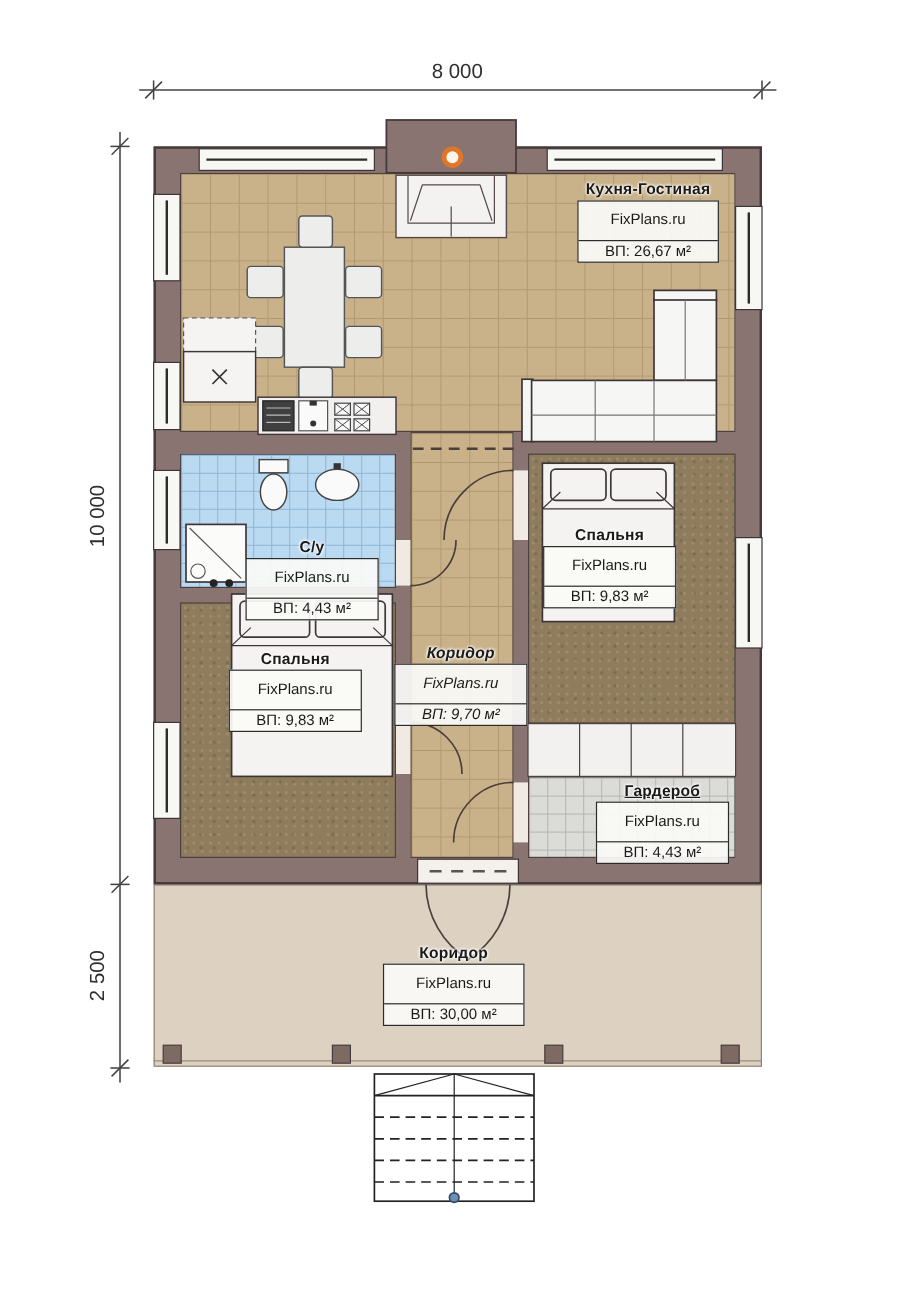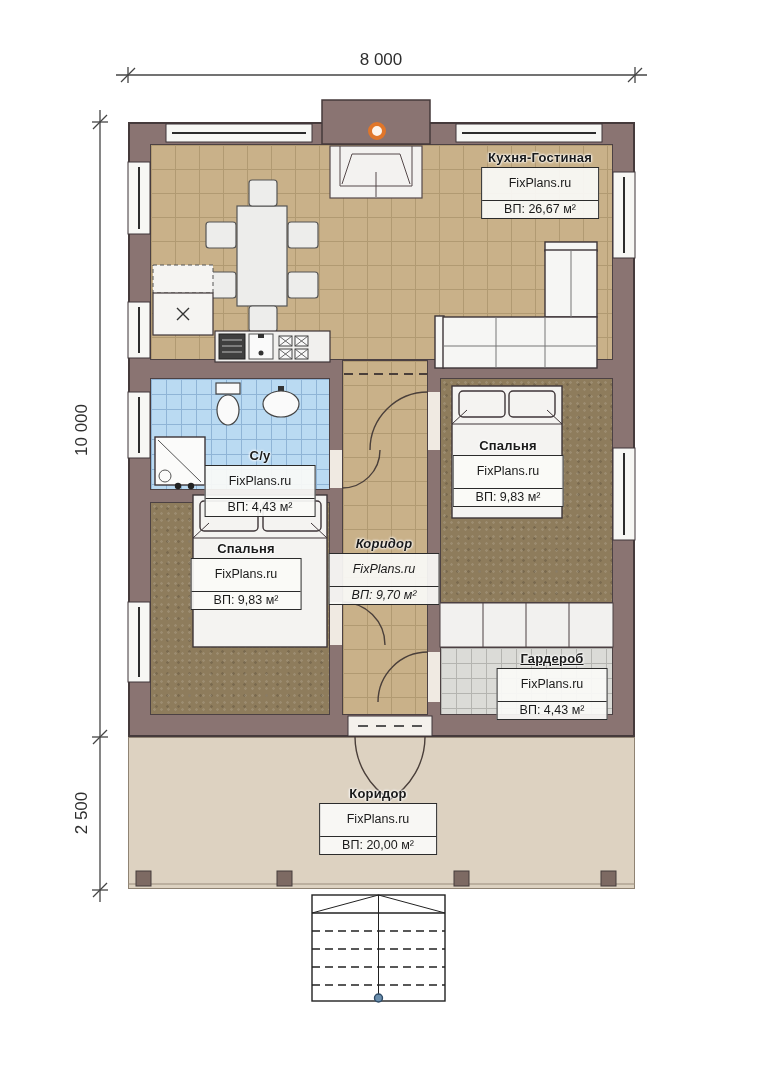--- a/index.html
+++ b/index.html
@@ -272,21 +272,21 @@
     <div class="room-name">Гардероб</div>
     <div class="label-box">
       <div class="brand">FixPlans.ru</div>
       <div class="area">ВП: 4,43 м²</div>
     </div>
   </div>
   <div class="room-label" style="left:378px;top:786px;">
     <div class="room-name">Коридор</div>
     <div class="label-box">
       <div class="brand">FixPlans.ru</div>
-      <div class="area">ВП: 20,00 м²</div>
+      <div class="area">ВП: 30,00 м²</div>
     </div>
   </div>
 
   <div class="dim-label dim-h" style="left:381px;top:60px;">8 000</div>
   <div class="dim-label dim-v" style="left:82px;top:430px;">10 000</div>
   <div class="dim-label dim-v" style="left:82px;top:813px;">2 500</div>
 
 </div>
 
 </body></html>

